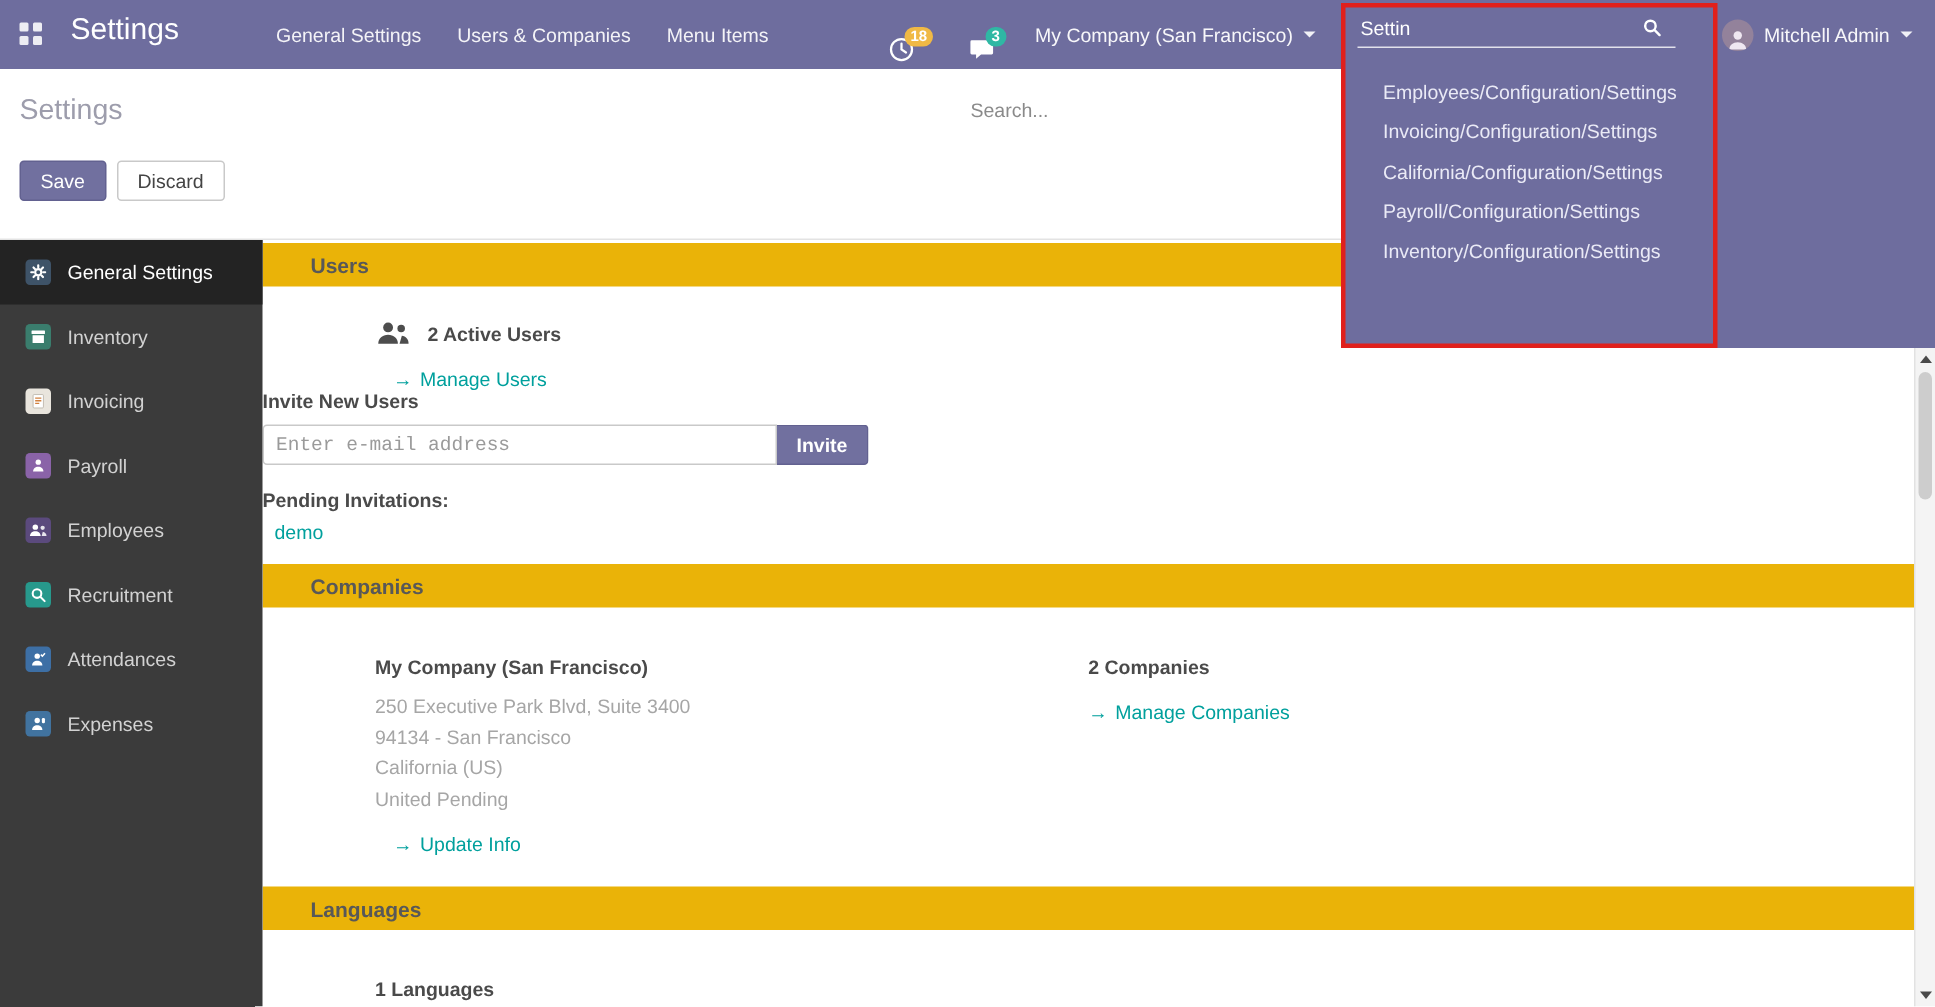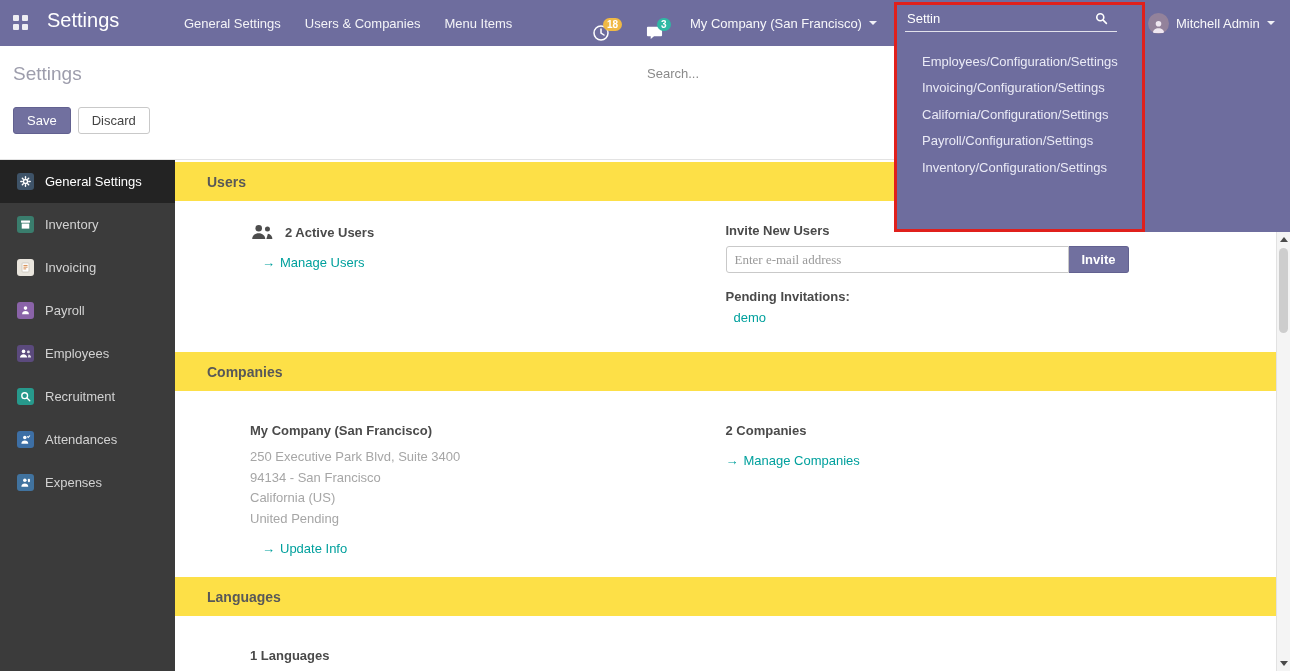--- a/index.html
+++ b/index.html
@@ -64,38 +64,38 @@
   .side-item { height:43px; display:flex; align-items:center; padding-left:17px; color:#d2d2d2; cursor:pointer; }
   .side-item.active { background:#232323; color:#fff; }
   .side-icon { width:17px; height:17px; border-radius:3px; margin-right:11px;
     display:flex; align-items:center; justify-content:center; flex:0 0 17px; }
   .ic-gear { background:#3e5368; } .ic-inv { background:#3a7d6d; } .ic-invoice { background:#e9e5dd; }
   .ic-pay { background:#8a63a8; } .ic-emp { background:#5b4a7d; } .ic-rec { background:#27998c; }
   .ic-att { background:#3d6fa5; } .ic-exp { background:#41739f; }
 
   
   .content { position:absolute; left:175px; top:160px; width:1101px; height:511px; background:#fff; overflow:hidden; }
-  .section-header { height:39px; background:#fde047; display:flex; align-items:center;
+  .section-header { height:29px; background:#eab308; display:flex; align-items:center;
     padding-left:32px; font-weight:bold; font-size:14px; color:#585858; }
   .gap-top { margin-top:2px; }
   .section-body { display:flex; }
-  .body-users { height:151px; padding-top:22px; }
+  .body-users { height:185px; padding-top:22px;flex-direction:column; }
   .body-companies { height:186px; padding-top:32px; }
   .body-languages { padding-top:32px; }
   .col { width:50%; }
   .col-left { padding-left:75px; }
   .bold-label { font-weight:bold; color:#4a4a4a; }
   .users-row1 { display:flex; align-items:center; gap:11px; }
   .link { color:var(--accent_link,#00a09d); cursor:pointer; text-decoration:none;
     display:inline-flex; align-items:center; gap:5px; }
   .link .arr { font-weight:bold; }
   .mt-manage { margin-top:14px; margin-left:12px; }
   .invite-row { display:flex; margin-top:8px; }
   .invite-input { width:343px; height:27px; border:1px solid #c9c9c9; border-radius:3px 0 0 3px;
-    padding:0 8px; font-size:13px; color:#701a75; outline:none; font-family:Liberation Serif, serif; }
+    padding:0 8px; font-size:13px; color:#701a75; outline:none; font-family:Liberation Mono, monospace; }
   .invite-input::placeholder { color:#9a9a9a; }
   .invite-btn { height:27px; padding:0 13px; background:var(--button_primary,#71709f); color:#fff;
     border:1px solid #626190; border-left:none; border-radius:0 3px 3px 0; font-size:13px;
     cursor:pointer; font-family:inherit; font-weight:bold; }
   .pending-label { margin-top:16px; font-weight:bold; color:#4a4a4a; }
   .pending-user { margin-top:6px; margin-left:8px; }
   .addr { margin-top:9px; color:#a6a6a6; line-height:20.5px; }
   .update-link { margin-top:12px; margin-left:12px; }
   .mt15 { margin-top:15px; }
   .mt13 { margin-top:13px; }

